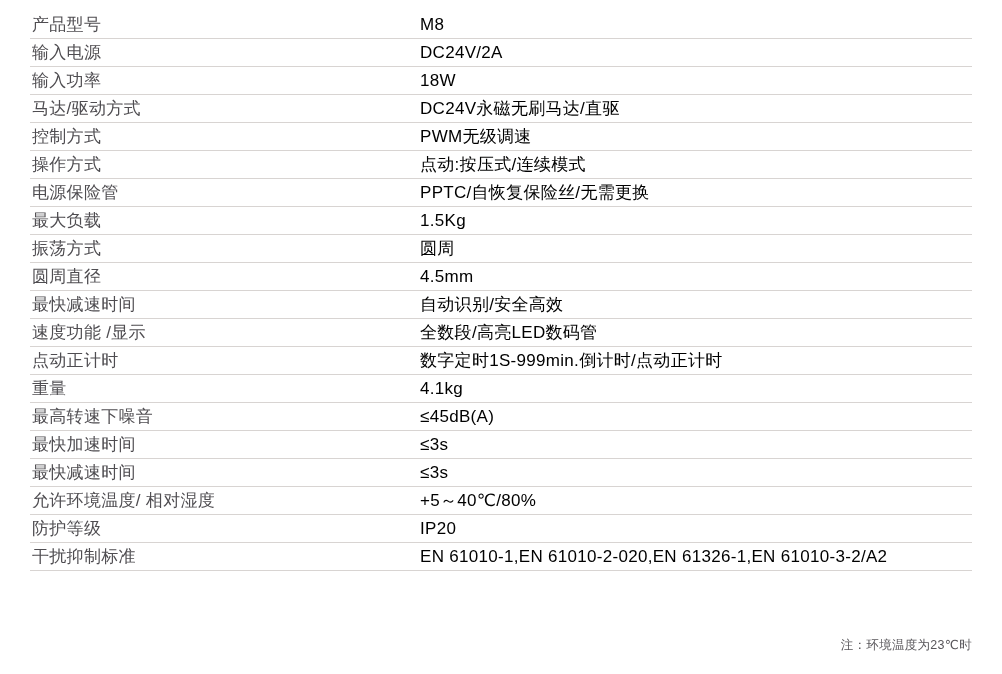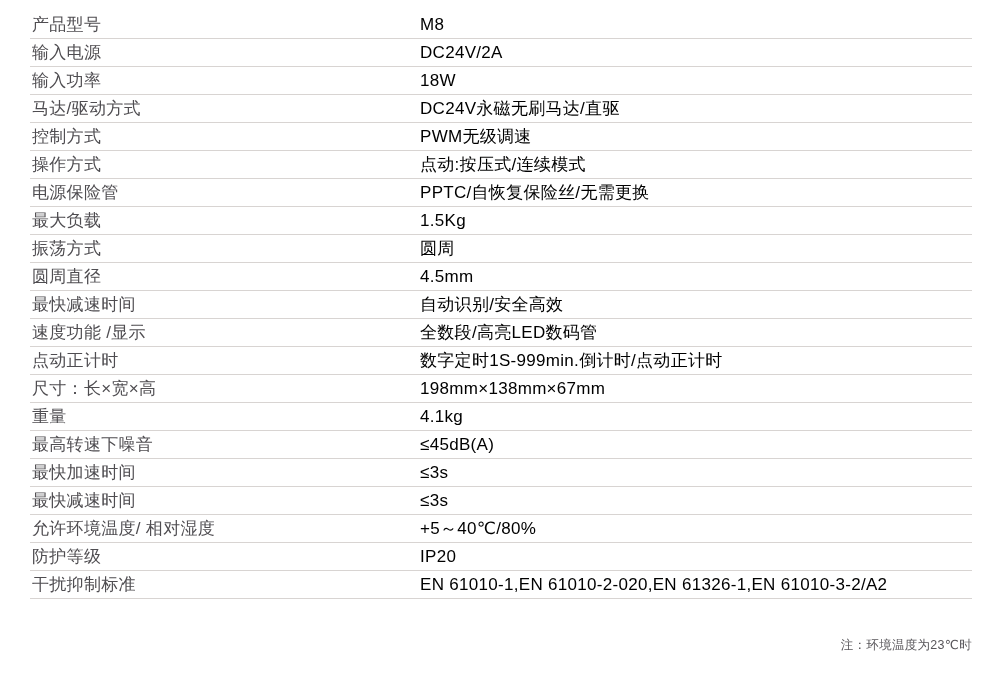--- a/index.html
+++ b/index.html
@@ -114,24 +114,20 @@
         </tr>
         <tr>
           <td class="label">速度功能 /显示</td>
           <td class="value">全数段/高亮LED数码管</td>
         </tr>
         <tr>
           <td class="label">点动正计时</td>
           <td class="value">数字定时1S-999min.倒计时/点动正计时</td>
         </tr>
         <tr>
-          <td class="label">尺寸：长×宽×高</td>
-          <td class="value">198mm×138mm×67mm</td>
-        </tr>
-        <tr>
           <td class="label">重量</td>
           <td class="value">4.1kg</td>
         </tr>
         <tr>
           <td class="label">最高转速下噪音</td>
           <td class="value">≤45dB(A)</td>
         </tr>
         <tr>
           <td class="label">最快加速时间</td>
           <td class="value">≤3s</td>

